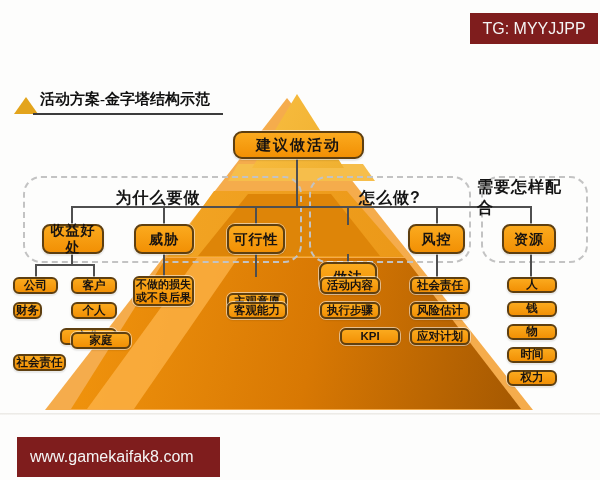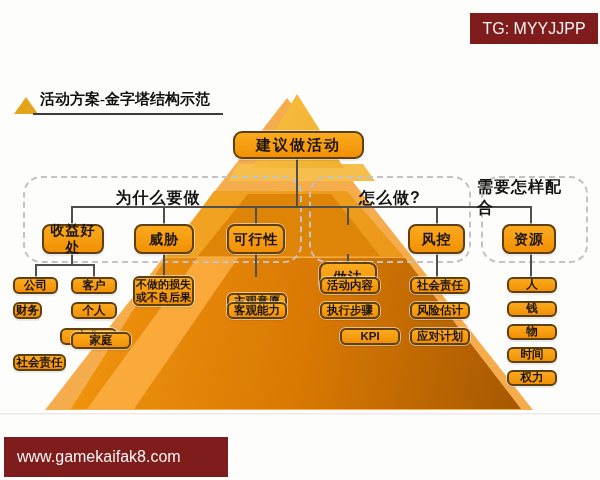--- a/index.html
+++ b/index.html
@@ -40,21 +40,21 @@
   
   .title-wrap{position:absolute;left:33px;top:90px;width:190px;border-bottom:2px solid #3c3c3c;padding-bottom:4px;}
   .title-text{font-family:"Liberation Serif",serif;font-weight:bold;font-size:15px;color:#111;
               padding-left:7px;white-space:nowrap;}
   .title-tri{position:absolute;left:14px;top:97px;width:0;height:0;
              border-left:12px solid transparent;border-right:12px solid transparent;
              border-bottom:17px solid #E3A41C;}
   
   .badge{position:absolute;background:#7f1d1d;color:#f4f4f4;display:flex;align-items:center;}
   .badge-tg{left:470px;top:13px;width:128px;height:31px;justify-content:center;font-size:16px;}
-  .badge-site{left:4px;top:437px;width:224px;height:40px;padding-left:13px;box-sizing:border-box;font-size:16px;}
+  .badge-site{left:17px;top:437px;width:203px;height:40px;padding-left:13px;box-sizing:border-box;font-size:16px;}
 </style>
 </head>
 <body>
 
 <div class="stage">
 
   <div class="shape pyr-back"></div>
   <div class="shape pyr-bottom"></div>
   <div class="shape pyr-stripe"></div>
   <div class="shape pyr-mid"></div>

